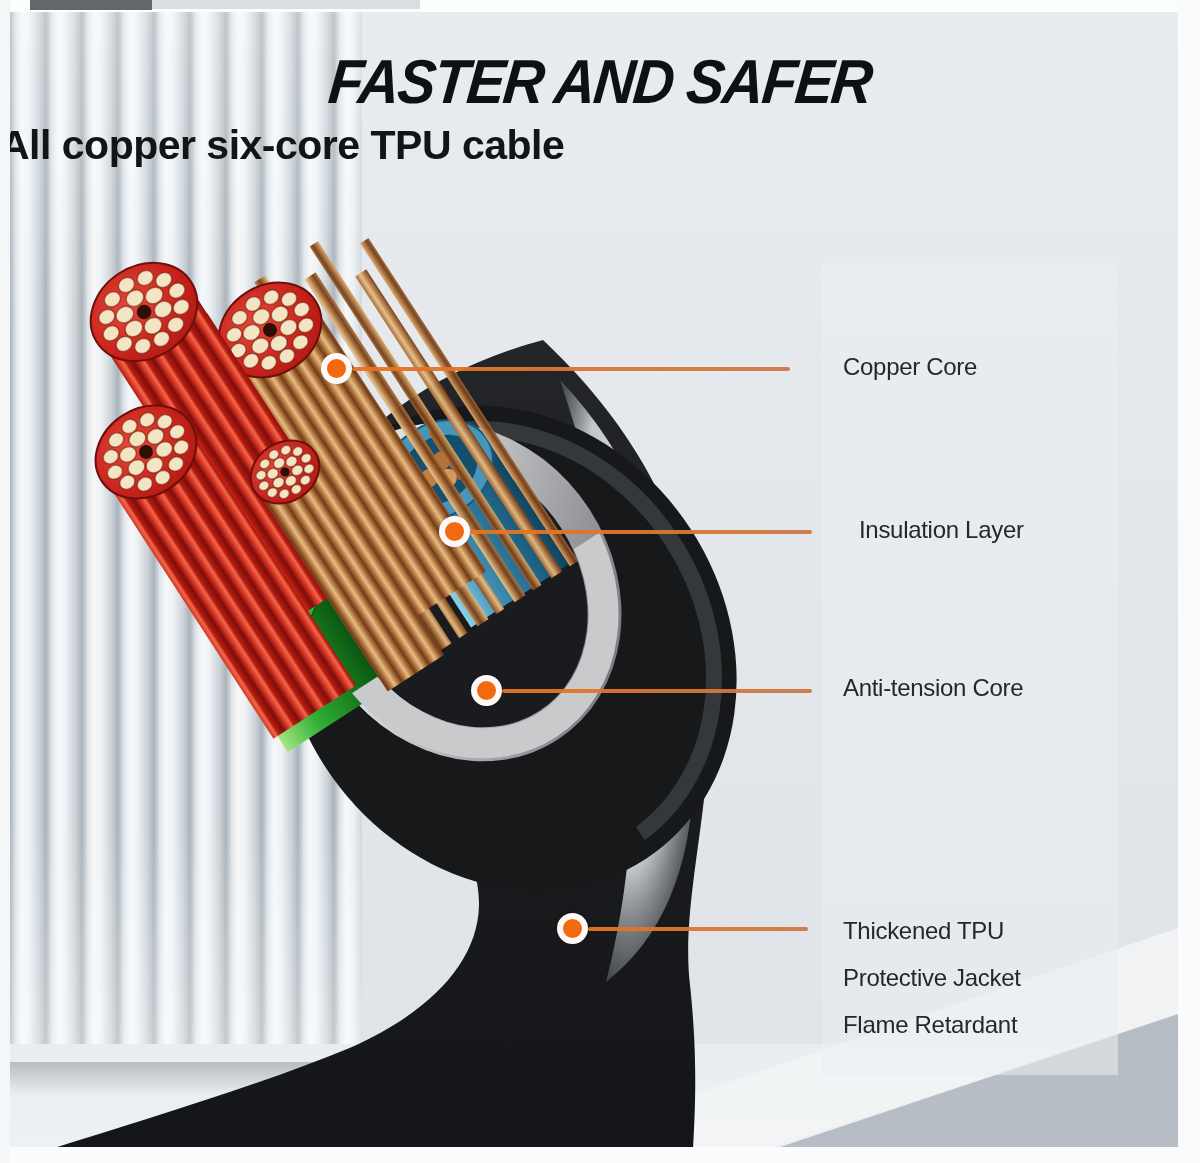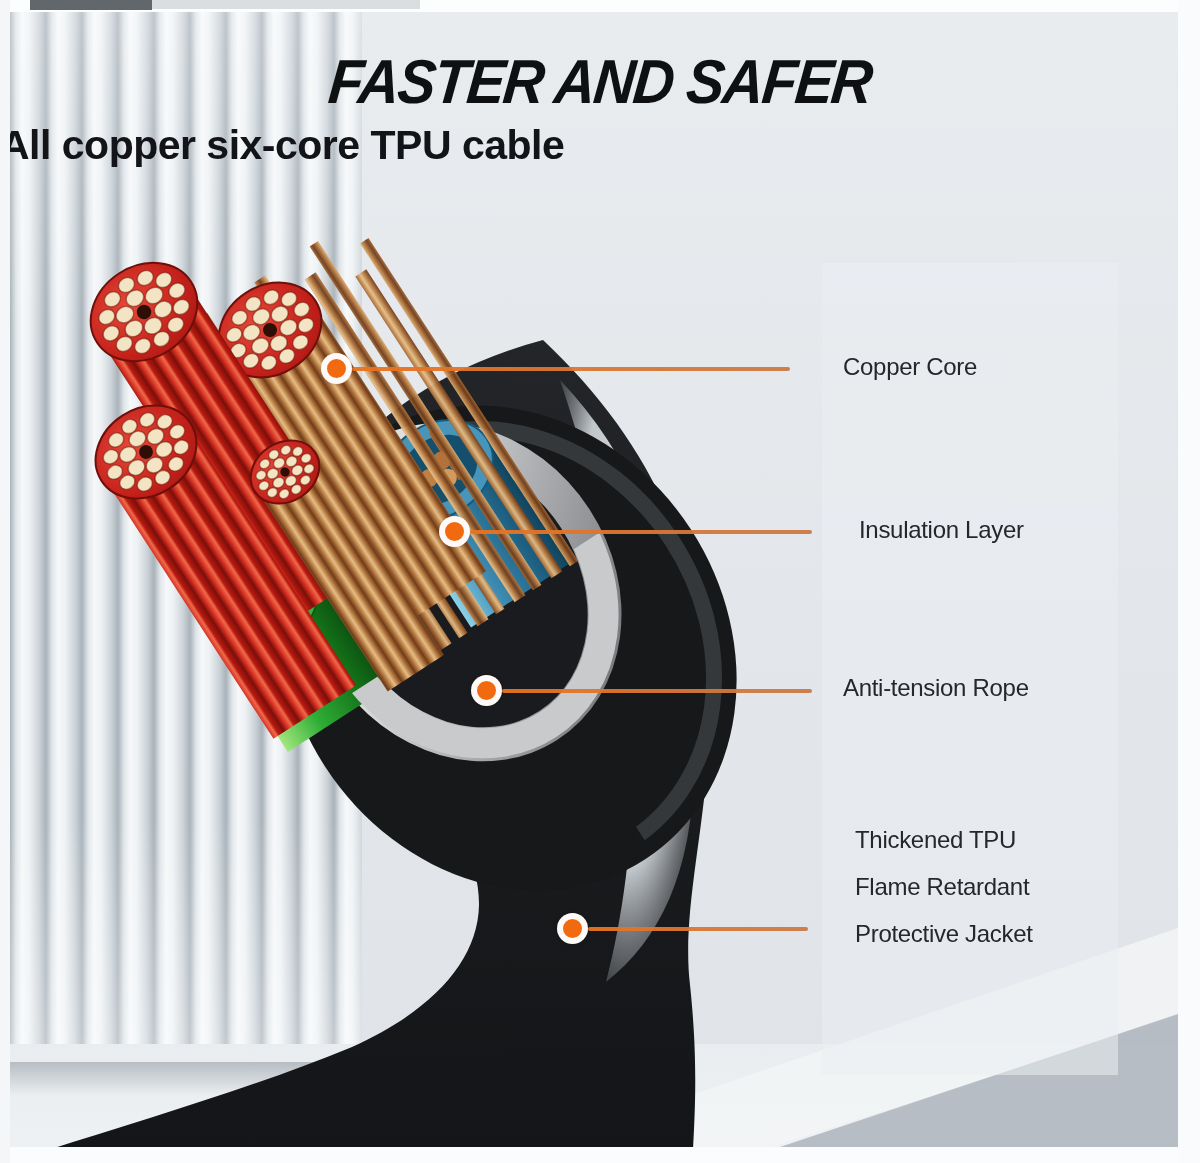--- a/index.html
+++ b/index.html
@@ -46,21 +46,21 @@
   .callout-dot{width:19px;height:19px;border-radius:50%;background:#f26a10;
                border:6px solid rgba(255,255,255,.97);box-sizing:content-box;
                box-shadow:0 0 4px rgba(0,0,0,.15);}
   .leader{height:4px;border-radius:2px;background:linear-gradient(90deg,#e8731f,#cb7a46);opacity:.95;}
   .clabel{font-size:24px;color:#24272c;letter-spacing:-.3px;white-space:nowrap;line-height:40px;}
   .clabel.multi{line-height:47px;}
 
   .c1-dot{left:321px;top:353px;} .c1-line{left:352px;top:367px;width:438px;} .c1-label{left:843px;top:347px;}
   .c2-dot{left:439px;top:516px;} .c2-line{left:470px;top:530px;width:342px;} .c2-label{left:843px;top:510px;margin-left:16px;}
   .c3-dot{left:471px;top:675px;} .c3-line{left:502px;top:689px;width:310px;} .c3-label{left:843px;top:668px;}
-  .c4-dot{left:557px;top:913px;} .c4-line{left:588px;top:927px;width:220px;} .c4-label{left:843px;top:816px;margin-left:12px;}
+  .c4-dot{left:557px;top:913px;} .c4-line{left:588px;top:927px;width:220px;} .c4-label{left:843px;top:907px;}
 </style>
 </head>
 <body>
 
 <div class="stage">
 
   <div class="abs bg-base"></div>
   <div class="abs bg-right"></div>
   <div class="abs glass-panel"></div>
   <div class="abs glass-sheen"></div>
@@ -296,28 +296,28 @@
   <span class="abs callout-dot c1-dot"></span>
   <span class="abs leader c1-line"></span>
   <div class="abs clabel c1-label">Copper Core</div>
 
   <span class="abs callout-dot c2-dot"></span>
   <span class="abs leader c2-line"></span>
   <div class="abs clabel c2-label">Insulation Layer</div>
 
   <span class="abs callout-dot c3-dot"></span>
   <span class="abs leader c3-line"></span>
-  <div class="abs clabel c3-label">Anti-tension Rope</div>
+  <div class="abs clabel c3-label">Anti-tension Core</div>
 
   <span class="abs callout-dot c4-dot"></span>
   <span class="abs leader c4-line"></span>
   <div class="abs clabel multi c4-label">
     <div>Thickened TPU</div>
+    <div>Protective Jacket</div>
     <div>Flame Retardant</div>
-    <div>Protective Jacket</div>
   </div>
 
   <div class="abs strip-top"></div>
   <div class="abs smudge-dark"></div>
   <div class="abs smudge-gray"></div>
   <div class="abs strip-bottom"></div>
   <div class="abs strip-left"></div>
   <div class="abs strip-right"></div>
 </div>
 

